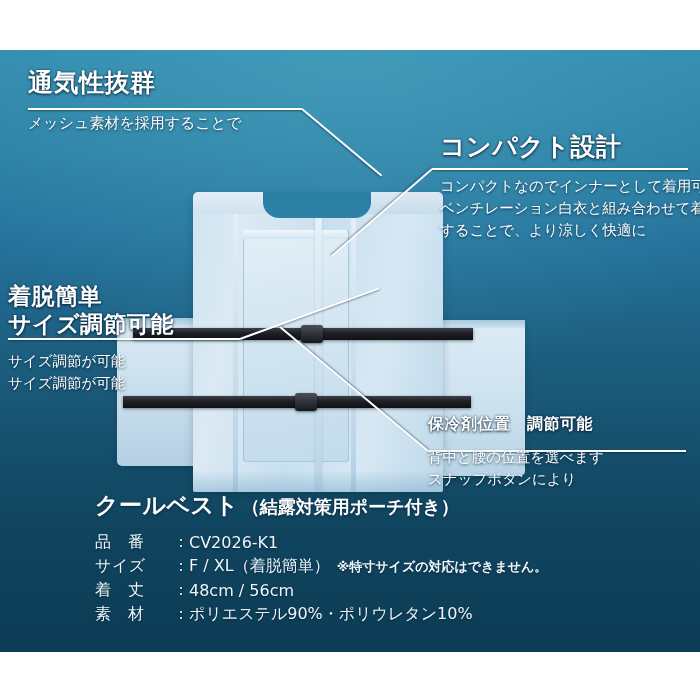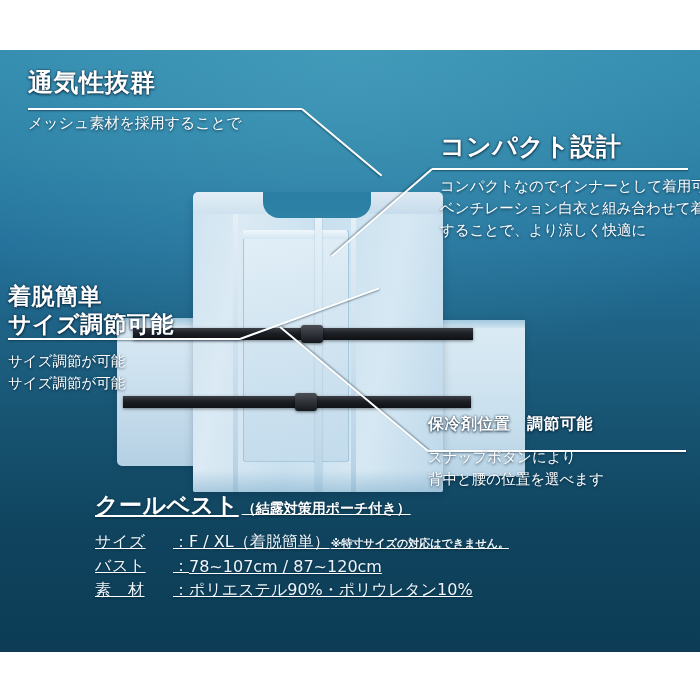--- a/index.html
+++ b/index.html
@@ -104,29 +104,29 @@
   #co-tr{left:440px;top:80px;}
   #co-tr .c-head{font-size:25px;}
   #co-tr .c-body{font-size:14.5px;margin-top:12px;}
 
   
   #co-br{left:428px;top:364px;}
   #co-br .c-head{font-size:16px;}
   #co-br .c-body{font-size:14.5px;margin-top:11px;}
 
   
-  #spec{position:absolute;left:95px;top:440px;color:#fff;text-decoration:underline;}
+  #spec{position:absolute;left:95px;top:440px;color:#fff;}
   #spec .title-row{display:flex;align-items:baseline;}
   #spec .title{font-size:23px;font-weight:bold;letter-spacing:.5px;text-shadow:0 1px 3px rgba(0,25,45,.7);}
-  #spec .subtitle{font-size:14px;font-weight:bold;margin-left:3px;text-shadow:0 1px 3px rgba(0,25,45,.7);}
+  #spec .subtitle{font-size:18px;font-weight:bold;margin-left:3px;text-shadow:0 1px 3px rgba(0,25,45,.7);}
   #spec table{border-collapse:collapse;margin-top:9px;}
   #spec td{font-size:16px;color:#eef6fb;padding:1.5px 0;white-space:nowrap;text-shadow:0 1px 2px rgba(0,25,45,.6);}
   #spec td.lbl{width:78px;letter-spacing:.5px;}
   #spec td.sep{width:14px;}
-  #spec .note{font-size:11px;font-weight:bold;margin-left:1px;}
+  #spec .note{font-size:13px;font-weight:bold;margin-left:7px;}
 </style>
 </head>
 <body>
 
 <div id="stage">
   <div id="panel">
 
     <div id="vest">
       <div class="v wing-l"></div>
       <div class="v wing-l-top"></div>
@@ -185,41 +185,46 @@
       </div>
       <div class="c-body">
         <div>サイズ調節が可能</div>
         <div>サイズ調節が可能</div>
       </div>
     </div>
 
     <div class="callout" id="co-br">
       <div class="c-head">保冷剤位置　調節可能</div>
       <div class="c-body">
+        <div>背中と腰の位置を選べます</div>
         <div>スナップボタンにより</div>
-        <div>背中と腰の位置を選べます</div>
       </div>
     </div>
 
     <div id="spec">
       <div class="title-row">
         <span class="title">クールベスト</span>
         <span class="subtitle">（結露対策用ポーチ付き）</span>
       </div>
       <table>
         <tbody>
           <tr>
+            <td class="lbl">品　番</td>
+            <td class="sep">：</td>
+            <td><span>CV2026-K1</span></td>
+          </tr>
+          <tr>
             <td class="lbl">サイズ</td>
             <td class="sep">：</td>
             <td><span>F / XL（着脱簡単）</span><span class="note">※特寸サイズの対応はできません。</span></td>
           </tr>
           <tr>
-            <td class="lbl">バスト</td>
-            <td class="sep">：</td>
-            <td><span>78~107cm / 87~120cm</span></td>
+            <td class="lbl">着　丈</td>
+            <td class="sep">：</td>
+            <td><span>48cm / 56cm</span></td>
           </tr>
           <tr>
             <td class="lbl">素　材</td>
             <td class="sep">：</td>
             <td><span>ポリエステル90%・ポリウレタン10%</span></td>
           </tr>
         </tbody>
       </table>
     </div>
 

